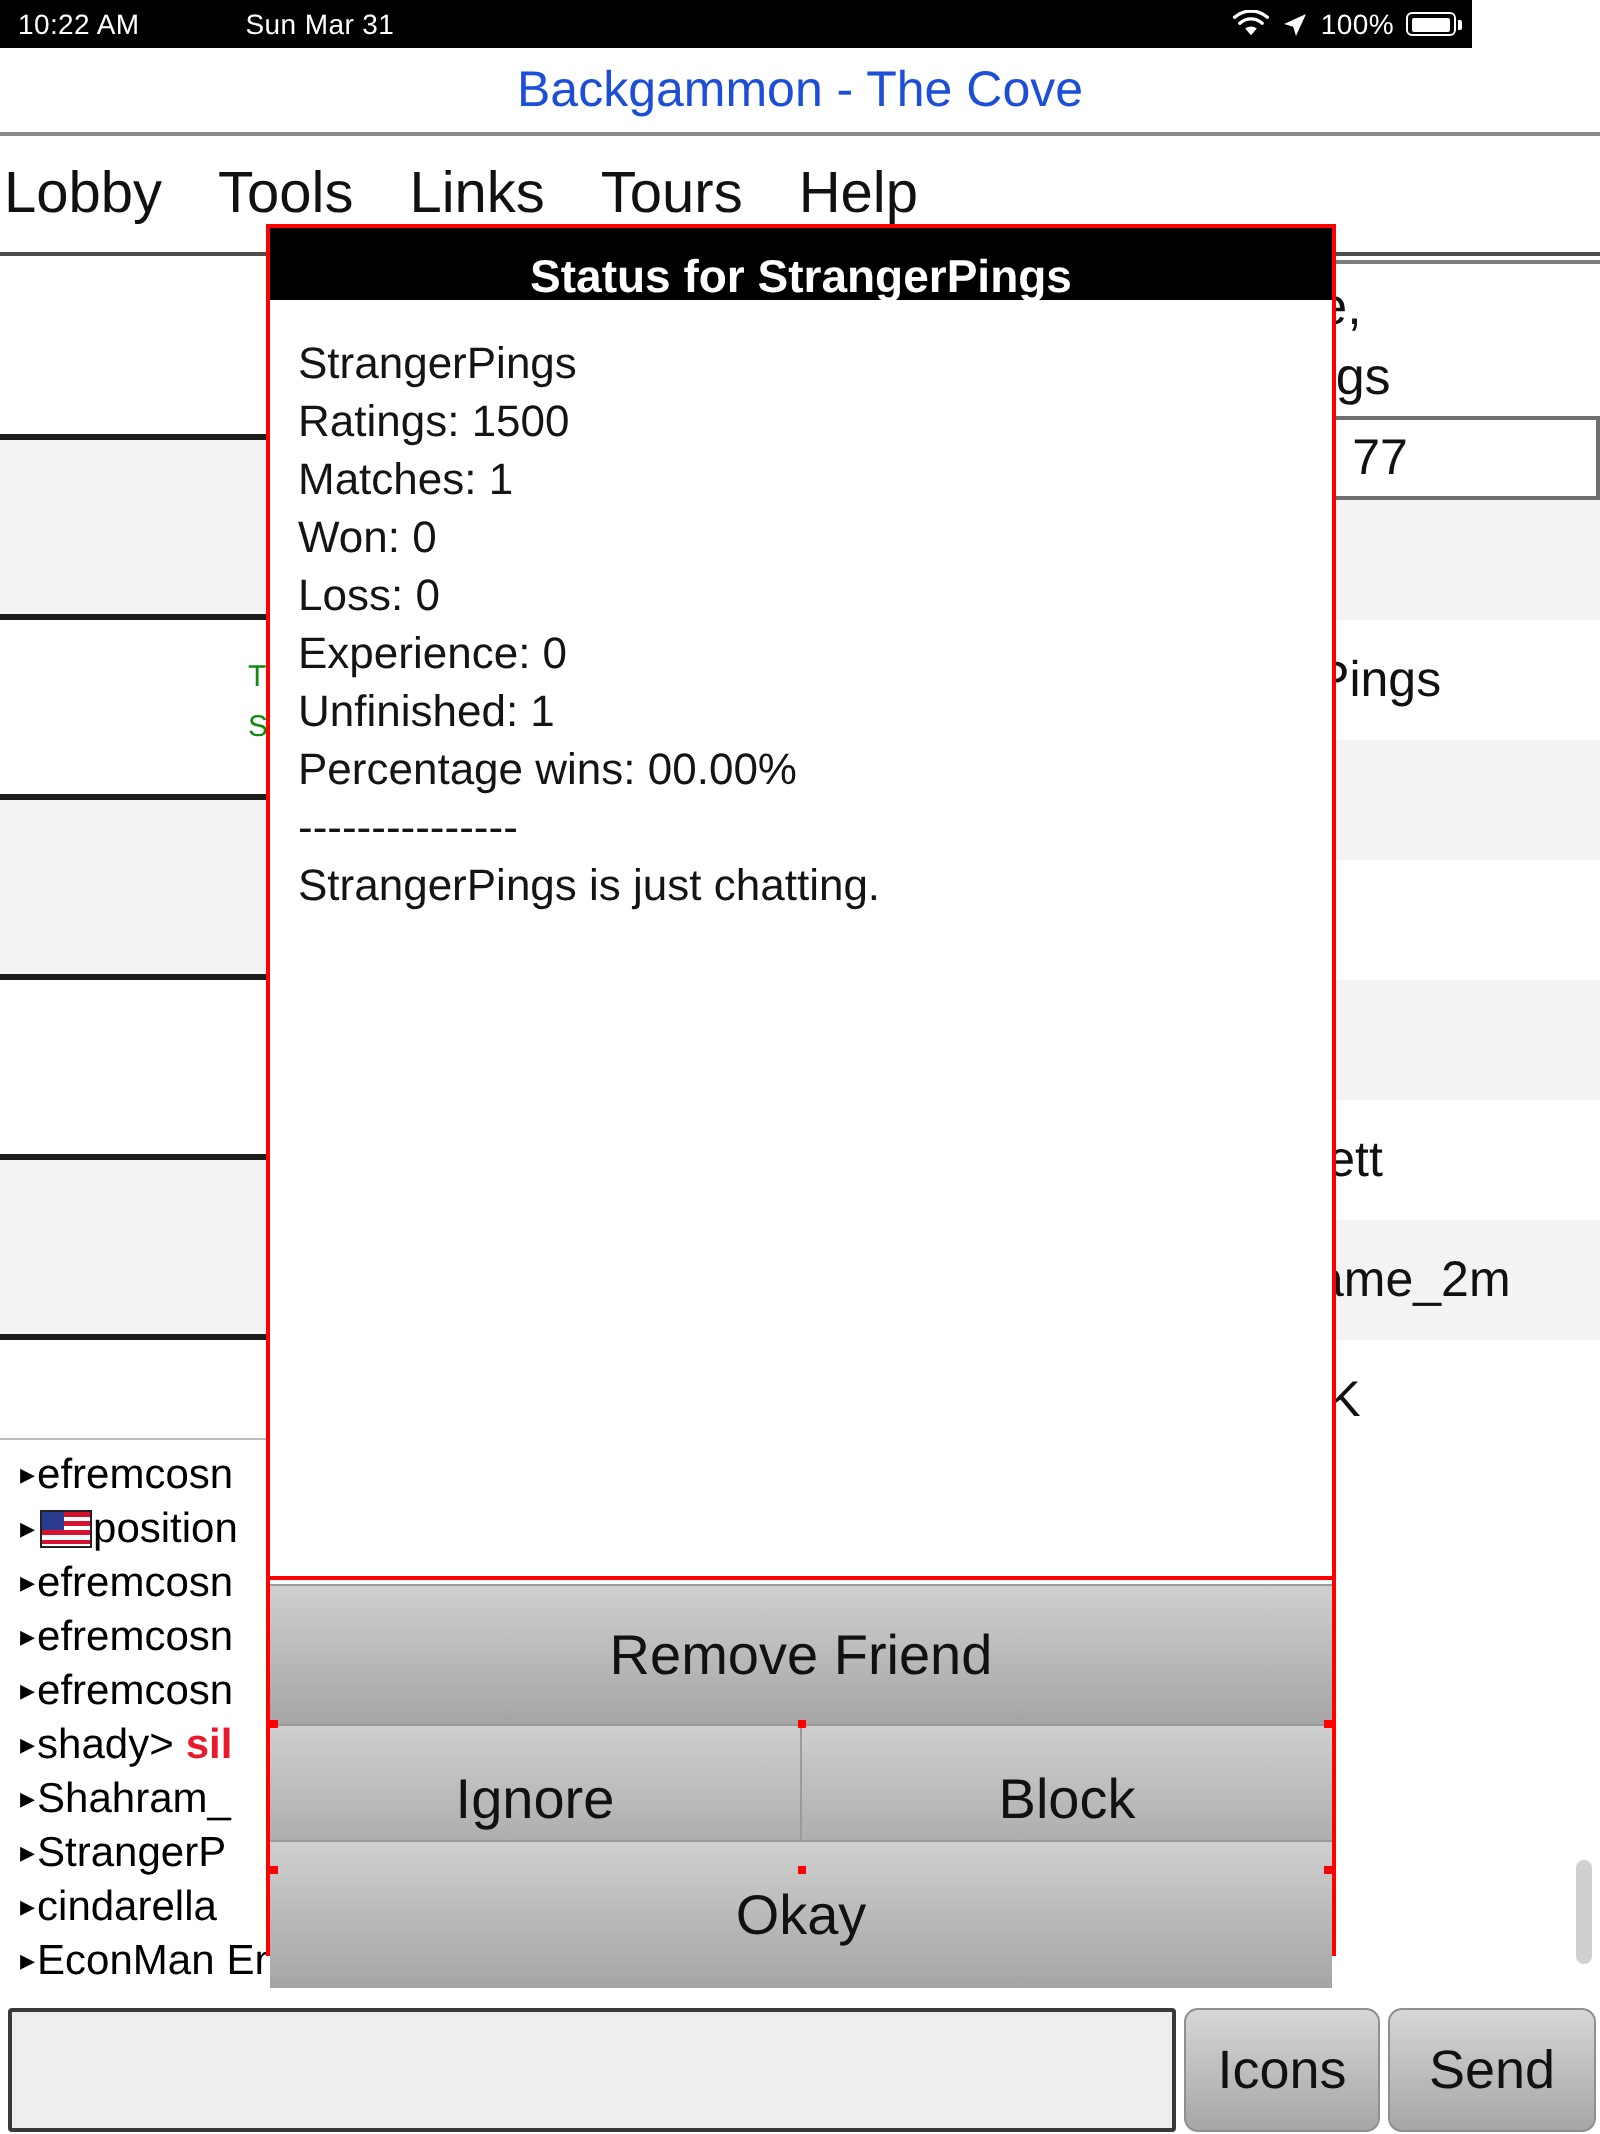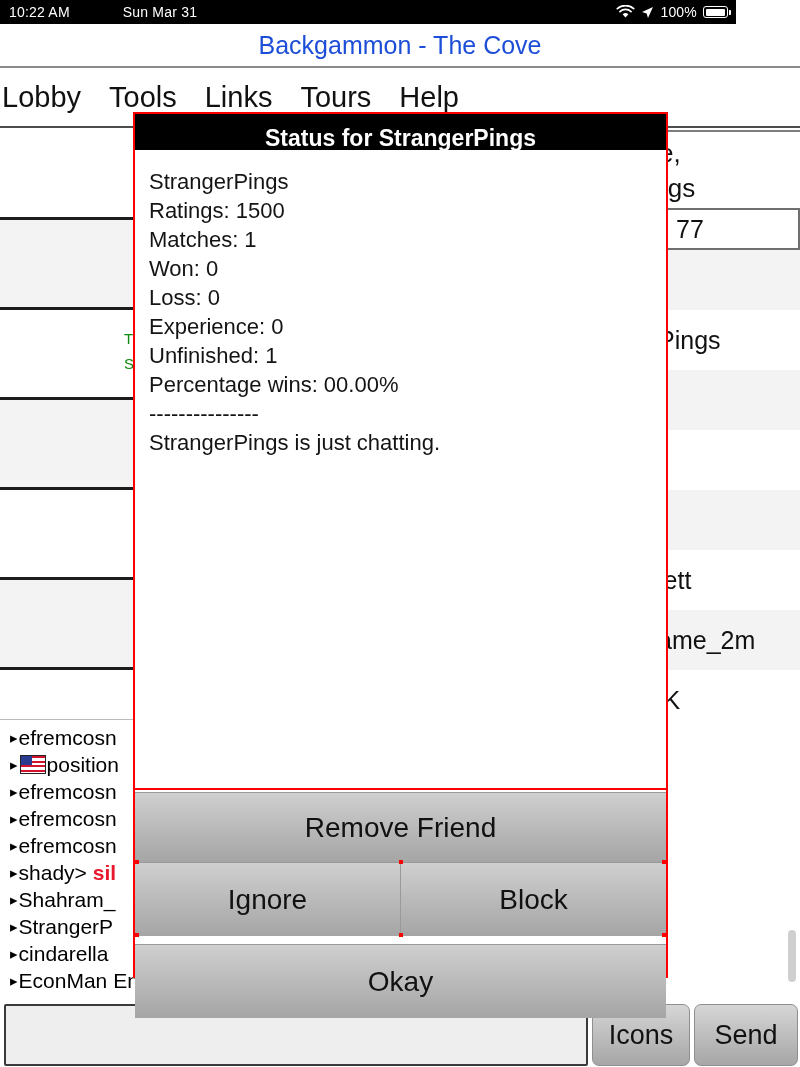--- a/index.html
+++ b/index.html
@@ -140,21 +140,21 @@
     background: linear-gradient(#cfcfcf, #a5a5a5);
     display: flex; align-items: center; justify-content: center;
     font-size: 28px; color: #111;
     border-top: 1px solid #9a9a9a;
   }
   .btn.full { left: 0; width: 531px; height: 70px; }
   .btn.remove { top: 0; }
   .btn.half { top: 70px; height: 74px; width: 266px; }
   .btn.ignore { left: 0; border-right: 1px solid #9a9a9a; }
   .btn.block  { left: 266px; width: 265px; }
-  .btn.okay   { top: 152px; height: 74px; }
+  .btn.okay   { top: 128px; height: 74px; }
   .corner {
     position: absolute; width: 4px; height: 4px; background: #ff0000;
   }
 </style>
 </head>
 <body>
 
 <div id="root">
 
   <div class="statusbar">

